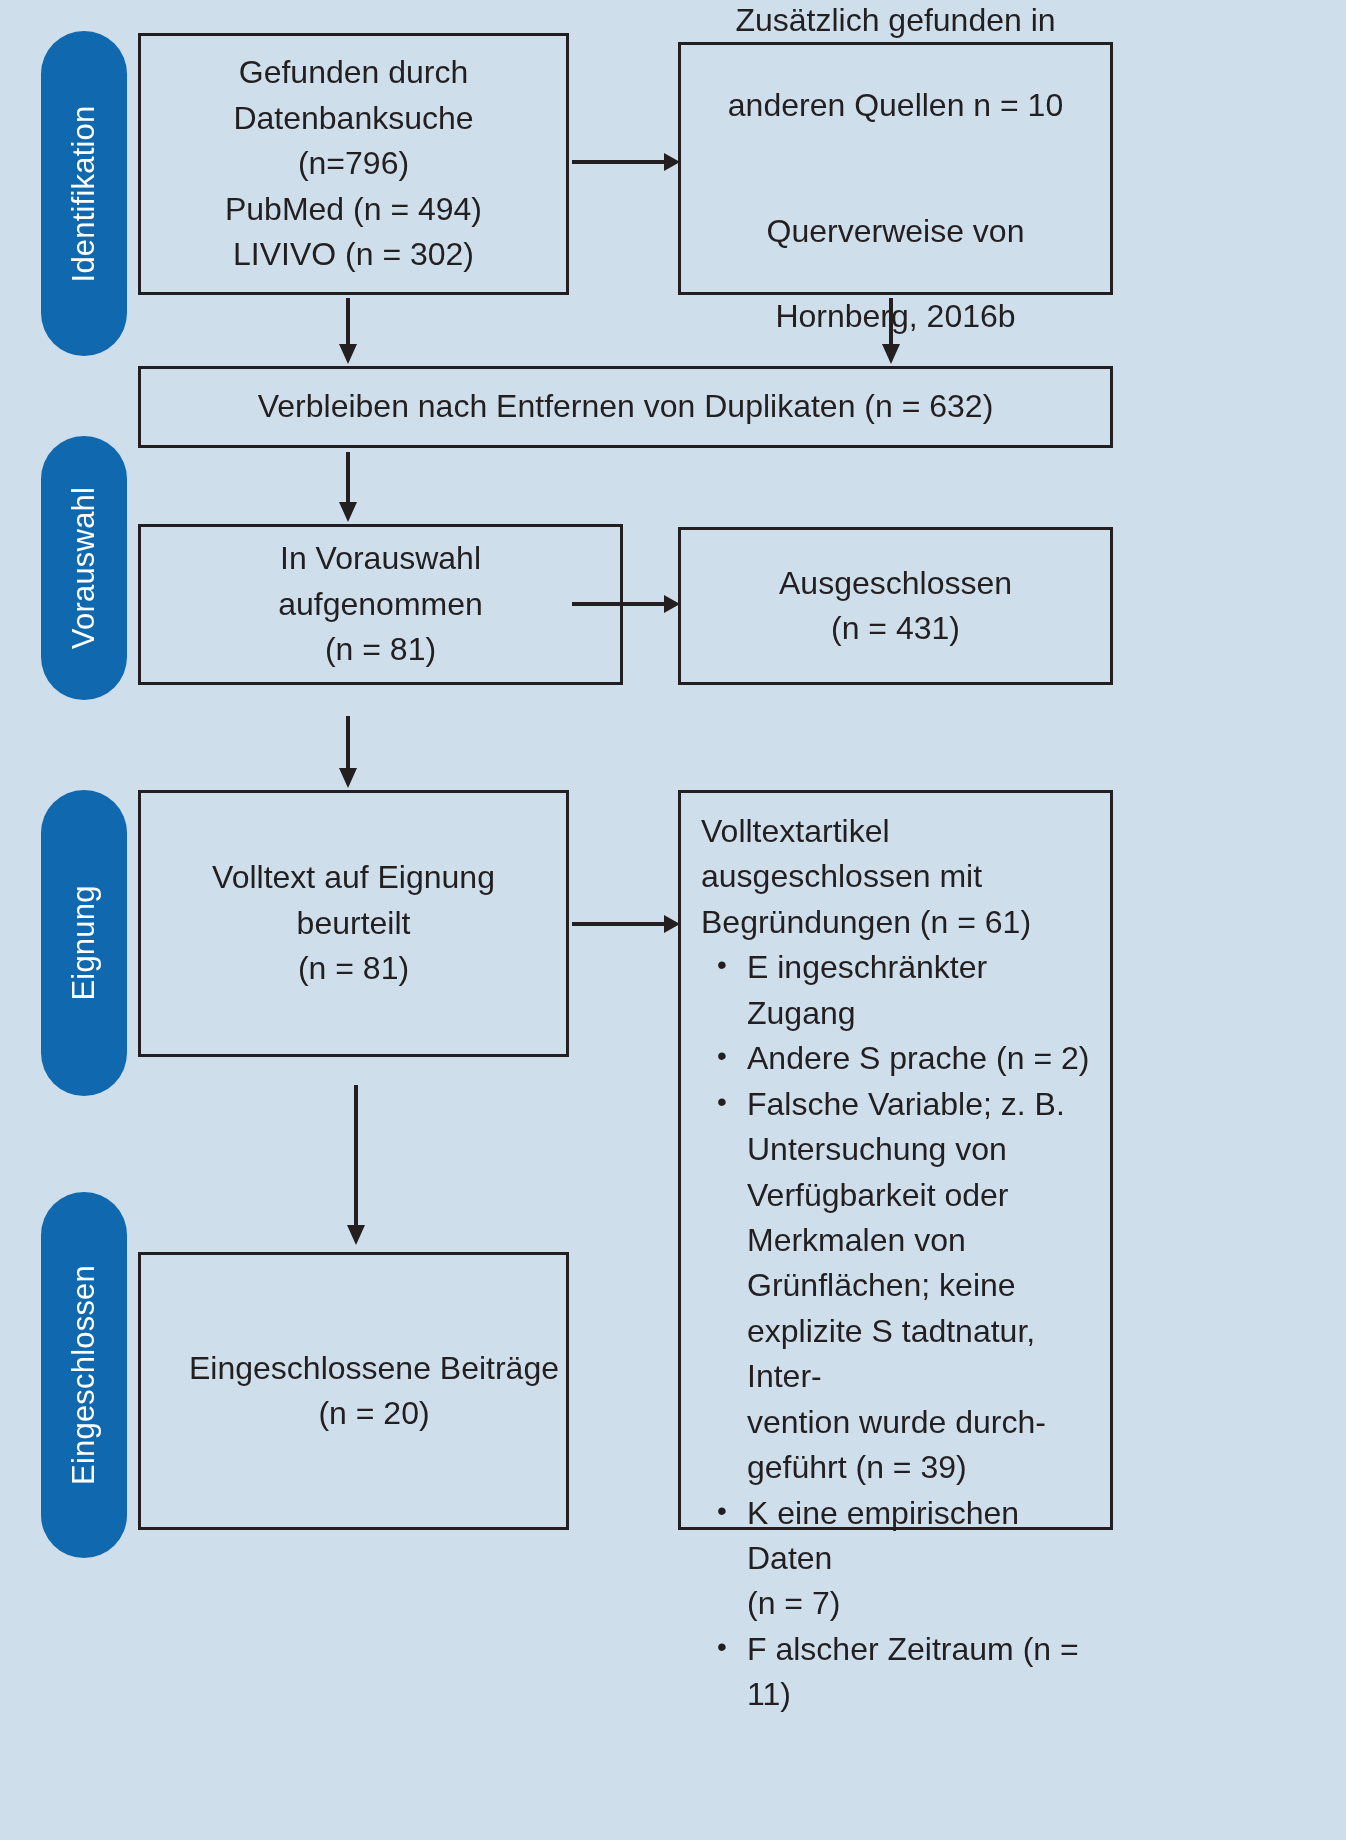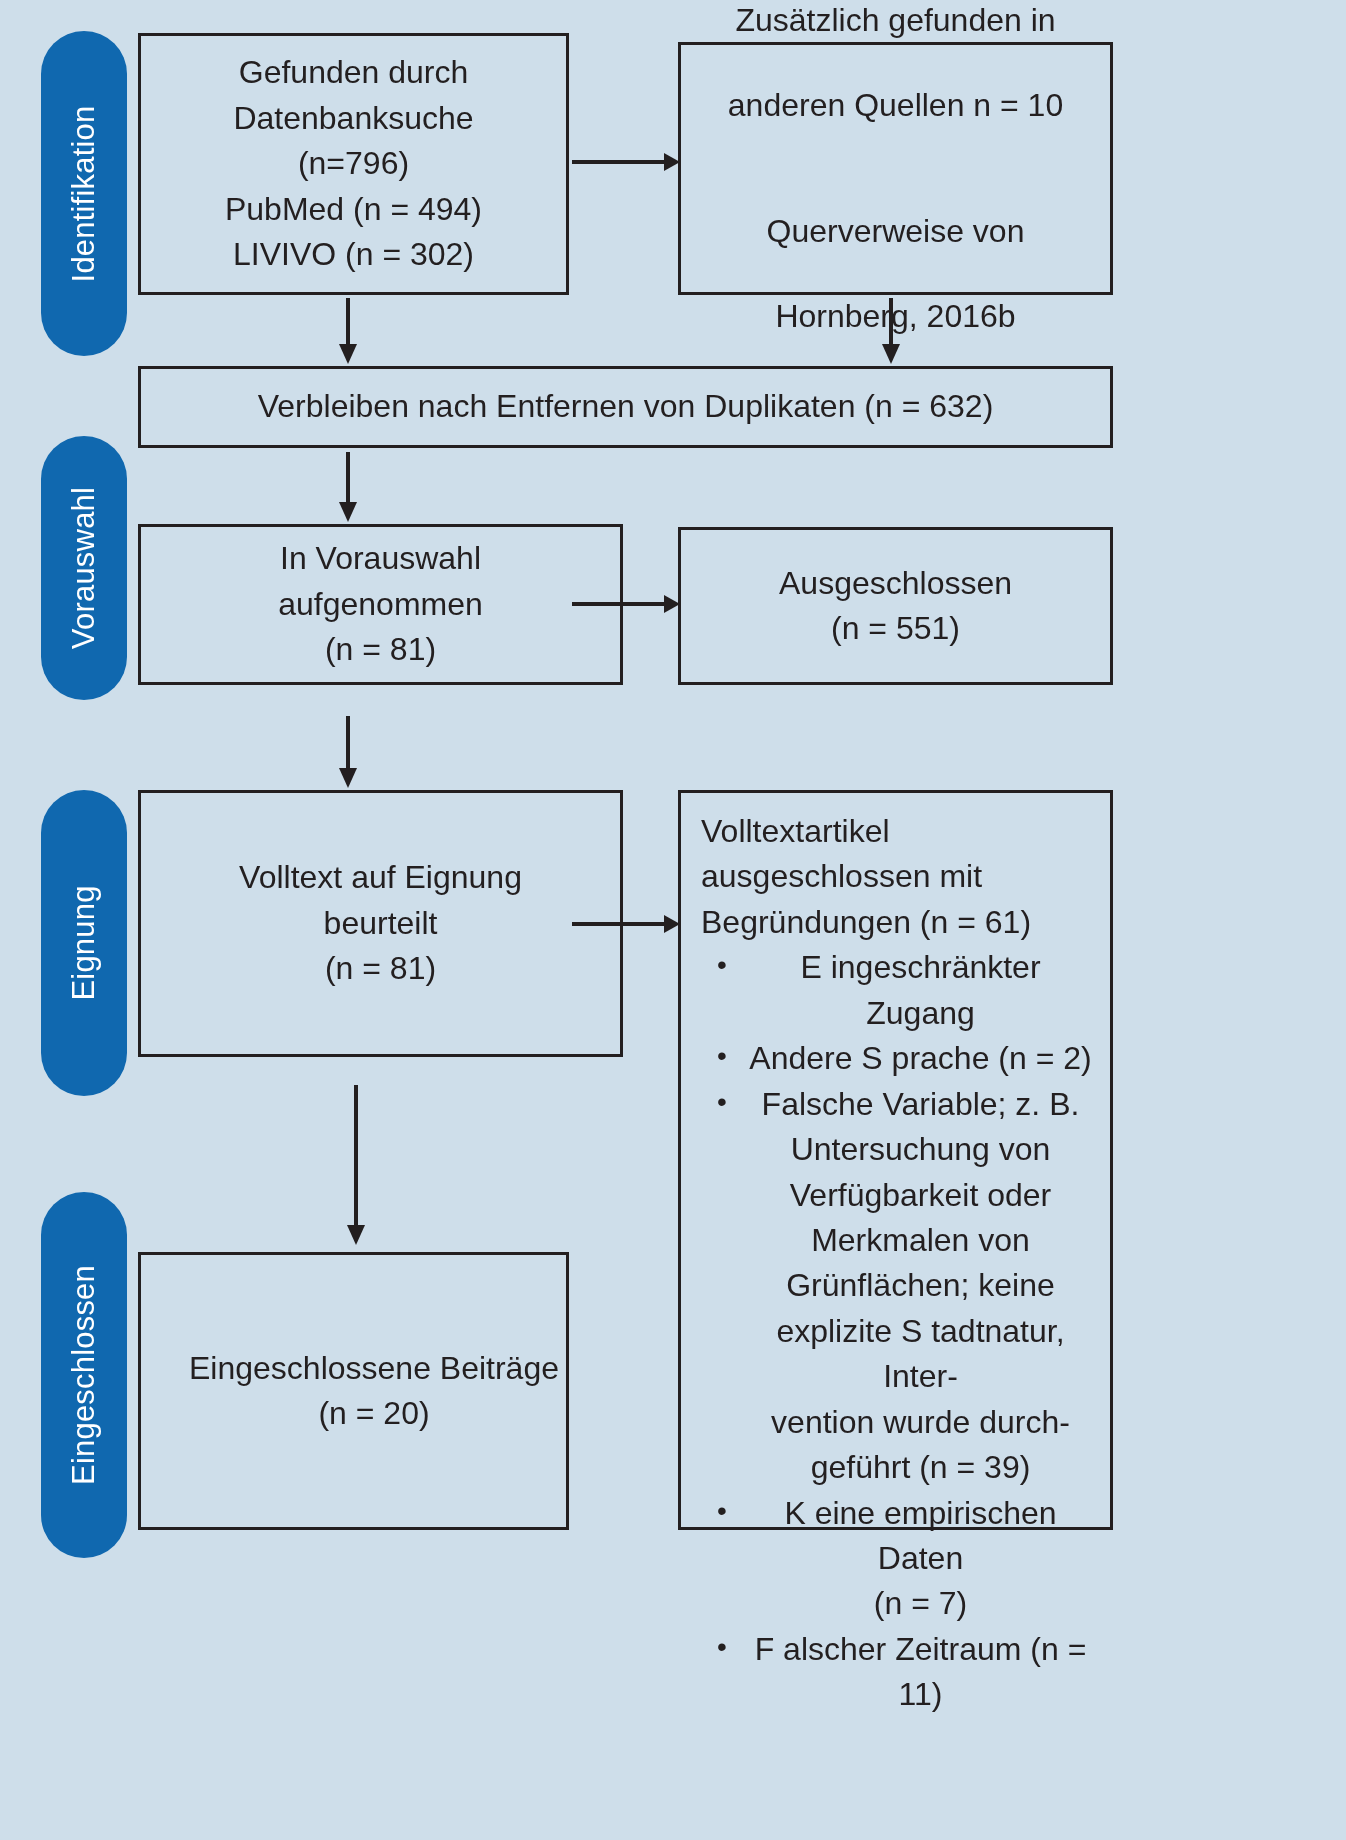--- a/index.html
+++ b/index.html
@@ -47,21 +47,21 @@
     align-items: center;
     justify-content: center;
     text-align: center;
     color: #231f20;
     font-size: 32px;
     line-height: 1.42;
   }
   .box.left-align {
     align-items: flex-start;
     justify-content: flex-start;
-    text-align: center;
+    text-align: left;
   }
   .box .line {
     display: block;
     width: 100%;
   }
   .box .spacer {
     display: block;
     height: 34px;
   }
 
@@ -145,24 +145,24 @@
   </div>
 
   <div class="box" style="left:138px; top:524px; width:485px; height:161px;">
     <span class="line">In Vorauswahl</span>
     <span class="line">aufgenommen</span>
     <span class="line">(n = 81)</span>
   </div>
 
   <div class="box" style="left:678px; top:527px; width:435px; height:158px;">
     <span class="line">Ausgeschlossen</span>
-    <span class="line">(n = 551)</span>
-  </div>
-
-  <div class="box" style="left:138px; top:790px; width:485px; height:267px;">
+    <span class="line">(n = 431)</span>
+  </div>
+
+  <div class="box" style="left:138px; top:790px; width:431px; height:267px;">
     <span class="line">Volltext auf Eignung</span>
     <span class="line">beurteilt</span>
     <span class="line">(n = 81)</span>
   </div>
 
   <div class="box left-align" style="left:678px; top:790px; width:435px; height:740px; padding:16px 6px 10px 6px;">
     <span class="excl-head">Volltextartikel</span>
     <span class="excl-head">ausgeschlossen mit</span>
     <span class="excl-head">Begründungen  (n = 61)</span>
 

